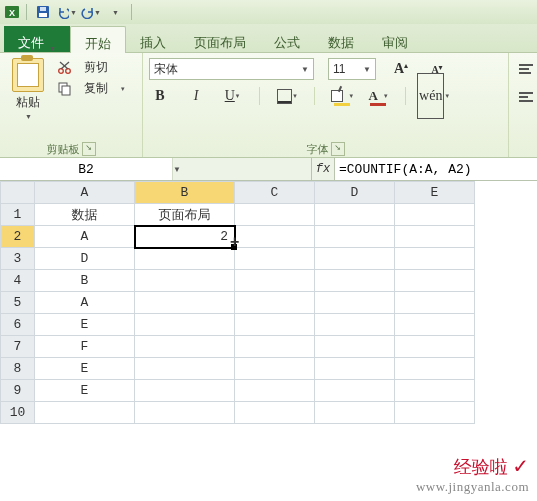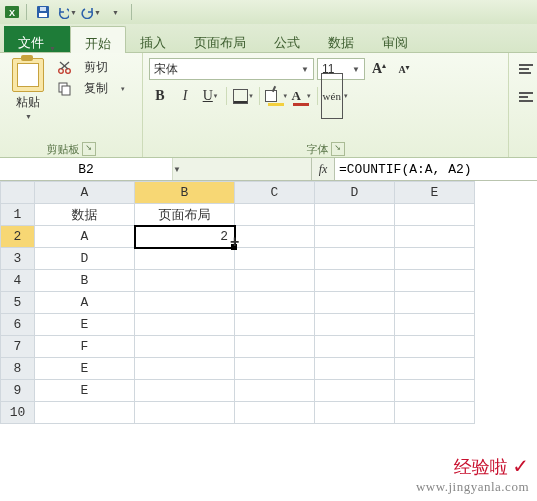--- a/index.html
+++ b/index.html
@@ -23,49 +23,49 @@
 .clip-left{display:flex;flex-direction:column;align-items:center;justify-content:flex-start;width:44px}
 .paste-btn{display:flex;flex-direction:column;align-items:center;gap:2px;padding:2px 2px}
 .paste-icon{width:30px;height:32px;background:#f9e7a8;border:1px solid #c7a23d;border-radius:2px;position:relative}
 .paste-icon::before{content:"";position:absolute;top:-4px;left:8px;width:12px;height:6px;background:#c7a23d;border-radius:2px}
 .paste-icon::after{content:"";position:absolute;top:4px;left:4px;right:4px;bottom:4px;background:#fff;border:1px solid #c7a23d}
 .clip-right{display:flex;flex-direction:column;gap:2px;justify-content:flex-start;padding-top:2px}
 .small-btn{display:flex;align-items:center;gap:12px;padding:1px 3px;border-radius:2px;white-space:nowrap}
 .ico{width:15px;height:15px;display:flex;align-items:center;justify-content:center}
 
 .font-group-body{flex-direction:column;gap:5px;padding-top:2px;flex:1}
-.row{display:flex;align-items:center;gap:3px}
+.row{display:flex;align-items:center;gap:14px}
 .combo{height:20px;border:1px solid #aebfa0;background:#fff;display:flex;align-items:center;padding:0 4px;font-size:12px;justify-content:space-between}
 .combo .dd{font-size:8px;color:#555}
 .font-name{width:155px}
 .font-size{width:38px}
 .btn{width:22px;height:22px;display:flex;align-items:center;justify-content:center;border-radius:2px;font-family:"Times New Roman",serif}
 .sepv{width:1px;height:18px;background:#cddbb9;margin:0 2px}
 .grow-a{font-size:14px;font-weight:bold}
 .shrink-a{font-size:10px;font-weight:bold}
 .bold{font-weight:bold;font-size:14px}
 .italic{font-style:italic;font-family:serif;font-size:14px}
 .underline{text-decoration:underline;font-size:14px}
 .color-bar{position:absolute;bottom:1px;left:3px;right:3px;height:3px}
 .rel{position:relative}
 .border-ico{width:13px;height:13px;border:1px solid #555;position:relative}
 .border-ico::after{content:"";position:absolute;left:0;right:0;bottom:0;height:2px;background:#333}
 .fill-ico{width:14px;height:10px;background:#fff;border:1px solid #555;position:relative}
 .fill-ico::before{content:"";position:absolute;top:-5px;left:7px;width:2px;height:6px;background:#555;transform:rotate(25deg)}
-.wen{font-size:11px;border:1px solid #555;padding:16px 1px;line-height:12px}
+.wen{font-size:14px;border:1px solid #555;padding:16px 1px;line-height:12px}
 .font-color-a{font-weight:bold;font-size:13px}
 .align-group{padding-left:6px;display:flex;align-items:flex-start;padding-top:5px}
 .align-ico span{display:block;width:14px;height:2px;background:#555;margin:2px 0}
 
 .namebox-row{height:22px;display:flex;border-bottom:1px solid #b9c4ae;background:#eef3e7}
 .namebox{width:130px;border-right:1px solid #b9c4ae;display:flex}
 .namebox input{flex:1;border:none;background:#fff;text-align:center;font-family:"Courier New",monospace;font-size:13px;outline:none}
 .namebox .dd{width:16px;display:flex;align-items:center;justify-content:center;background:#eef3e7;border-left:1px solid #d3dcc8;font-size:8px;color:#555}
 .fx-gap{width:180px}
-.fx{width:22px;display:flex;align-items:center;justify-content:center;font-style:italic;font-family:Liberation Serif, serif;border-left:1px solid #b9c4ae;border-right:1px solid #b9c4ae;background:#eef3e7}
+.fx{width:22px;display:flex;align-items:center;justify-content:center;font-style:italic;font-family:Liberation Mono, monospace;border-left:1px solid #b9c4ae;border-right:1px solid #b9c4ae;background:#eef3e7}
 .formula{flex:1;background:#fff;border:none;font-family:"Courier New",monospace;font-size:13px;padding:0 4px;outline:none}
 
 .grid-wrap{position:relative;background:#fff}
 table.sheet{border-collapse:collapse;table-layout:fixed}
 .sheet th,.sheet td{border:1px solid #d0d7dd;height:22px;font-family:"SimSun","Courier New",monospace;font-size:13px;text-align:center;font-weight:normal;padding:0;box-sizing:border-box}
 .sheet .corner{width:34px;background:#e8ecef}
 .sheet thead th{background:#e8ecef;color:#333}
 .sheet tbody th{width:34px;background:#e8ecef;color:#333}
 .sheet thead th.sel-col{background:#f7d774}
 .sheet tbody th.sel-row{background:#f7d774}

